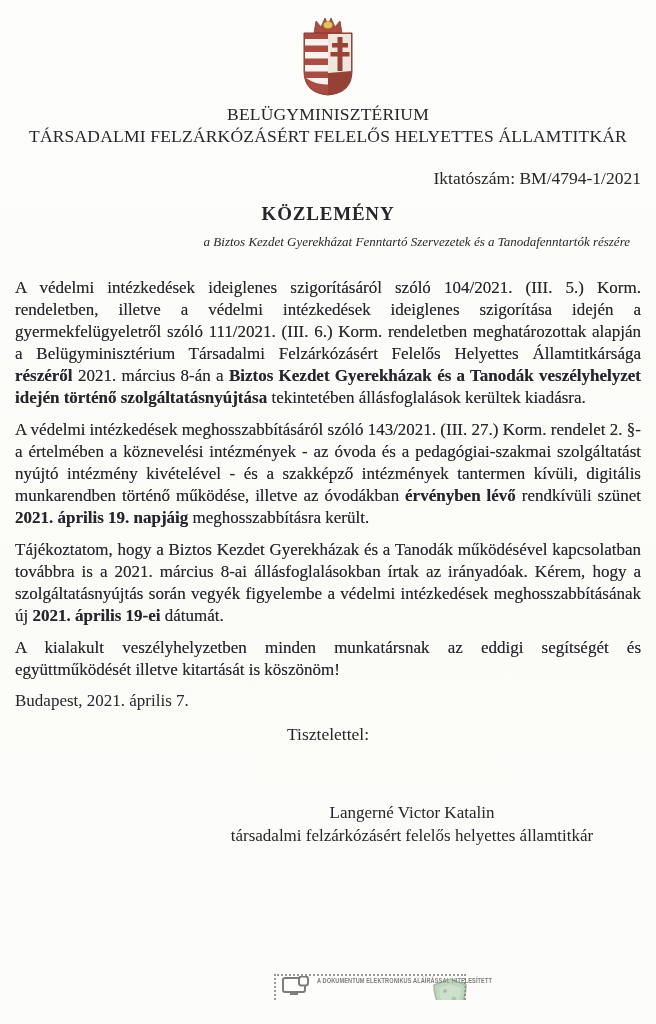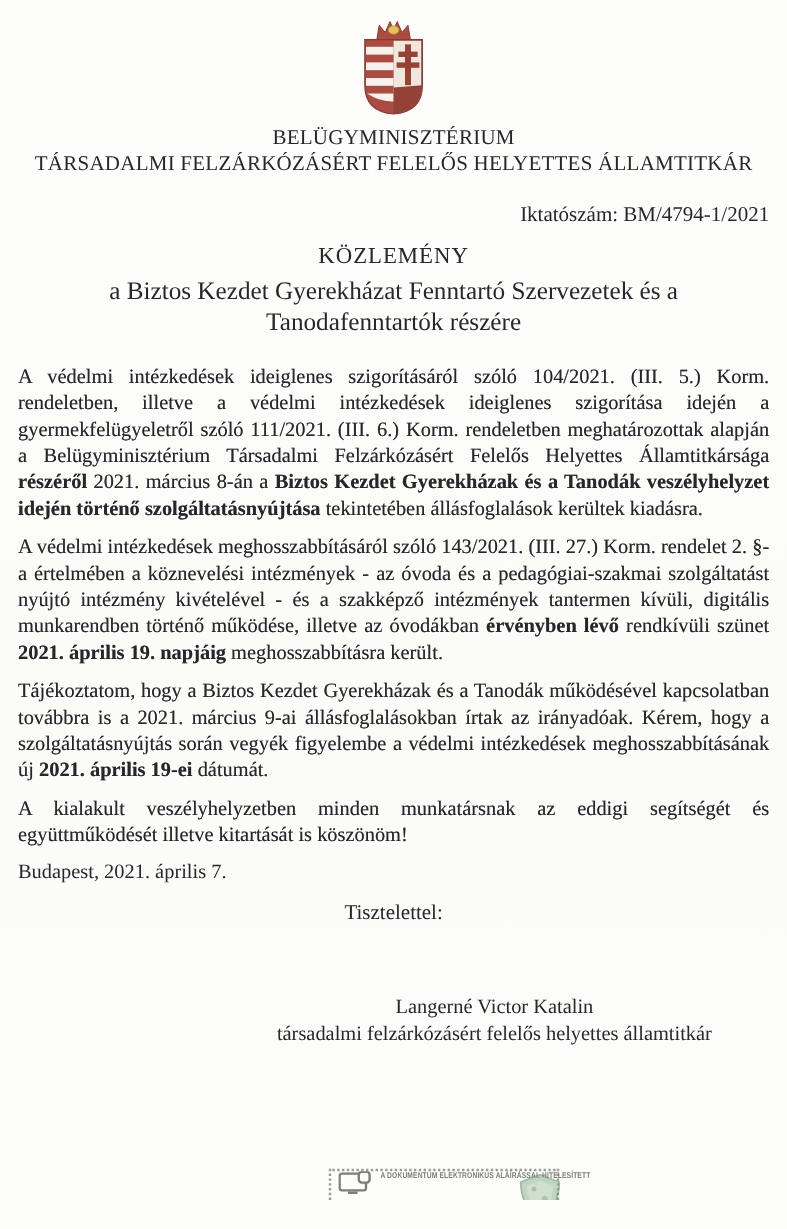--- a/index.html
+++ b/index.html
@@ -10,22 +10,22 @@
     color:#26262c;
     -webkit-font-smoothing:antialiased;
   }
   .page {
     position:relative; width:656px; height:1000px; overflow:hidden;
     background:linear-gradient(180deg,#fdfdfb 0%, #fbfbf8 60%, #fcfcfa 100%);
   }
   .arms { display:block; margin:13px auto 6px; width:64px; height:84px; filter:blur(0.35px) saturate(0.9); }
   .org-line { text-align:center; font-size:17.5px; line-height:22px; letter-spacing:0.2px; }
   .ref-line { text-align:right; margin:21px 15px 0 15px; font-size:17.5px; }
-  .doc-title { text-align:center; font-size:19px; line-height:24px; margin-top:13px; letter-spacing:0.8px; }
-  .doc-subtitle { text-align:center; font-size:21px; line-height:26px; margin:3px auto 0; max-width:604px; }
+  .doc-title { text-align:center; font-size:19px; line-height:24px; margin-top:13px; letter-spacing:0.8px;font-weight:bold; }
+  .doc-subtitle { text-align:right; font-style:italic; font-size:13px; line-height:26px; margin:3px auto 0; max-width:604px; }
   .doc-body { margin:22px 15px 0 15px; }
   .para { text-align:justify; font-size:17px; line-height:22px; margin:0 0 10px 0; text-shadow:0 0 0.3px rgba(40,40,48,.55); }
   .para .b { font-weight:bold; }
   .dateline { font-size:17px; margin-top:4px; }
   .closing { text-align:center; font-size:17.5px; margin-top:13px; }
   .sig-block { margin:56px 28px 0 auto; width:402px; text-align:center; font-size:17px; line-height:23px; }
   .sig-name { }
   .sig-title { }
   
   .stamp {
@@ -74,21 +74,21 @@
   <div class="org-line">TÁRSADALMI FELZÁRKÓZÁSÉRT FELELŐS HELYETTES ÁLLAMTITKÁR</div>
 
   <div class="ref-line">Iktatószám: BM/4794-1/2021</div>
 
   <div class="doc-title">KÖZLEMÉNY</div>
   <div class="doc-subtitle">a Biztos Kezdet Gyerekházat Fenntartó Szervezetek és a Tanodafenntartók részére</div>
 
   <div class="doc-body">
     <p class="para"><span>A védelmi intézkedések ideiglenes szigorításáról szóló 104/2021. (III. 5.) Korm. rendeletben, illetve a védelmi intézkedések ideiglenes szigorítása idején a gyermekfelügyeletről szóló 111/2021. (III. 6.) Korm. rendeletben meghatározottak alapján a Belügyminisztérium Társadalmi Felzárkózásért Felelős Helyettes Államtitkársága </span><span class="b">részéről</span><span> 2021. március 8-án a </span><span class="b">Biztos Kezdet Gyerekházak és a Tanodák veszélyhelyzet idején történő szolgáltatásnyújtása</span><span> tekintetében állásfoglalások kerültek kiadásra.</span></p>
     <p class="para"><span>A védelmi intézkedések meghosszabbításáról szóló 143/2021. (III. 27.) Korm. rendelet 2. §-a értelmében a köznevelési intézmények - az óvoda és a pedagógiai-szakmai szolgáltatást nyújtó intézmény kivételével - és a szakképző intézmények tantermen kívüli, digitális munkarendben történő működése, illetve az óvodákban </span><span class="b">érvényben lévő</span><span> rendkívüli szünet </span><span class="b">2021. április 19. napjáig</span><span> meghosszabbításra került.</span></p>
-    <p class="para"><span>Tájékoztatom, hogy a Biztos Kezdet Gyerekházak és a Tanodák működésével kapcsolatban továbbra is a 2021. március 9-ai állásfoglalásokban írtak az irányadóak. Kérem, hogy a szolgáltatásnyújtás során vegyék figyelembe a védelmi intézkedések meghosszabbításának új </span><span class="b">2021. április 19-ei</span><span> dátumát.</span></p>
+    <p class="para"><span>Tájékoztatom, hogy a Biztos Kezdet Gyerekházak és a Tanodák működésével kapcsolatban továbbra is a 2021. március 8-ai állásfoglalásokban írtak az irányadóak. Kérem, hogy a szolgáltatásnyújtás során vegyék figyelembe a védelmi intézkedések meghosszabbításának új </span><span class="b">2021. április 19-ei</span><span> dátumát.</span></p>
     <p class="para"><span>A kialakult veszélyhelyzetben minden munkatársnak az eddigi segítségét és együttműködését illetve kitartását is köszönöm!</span></p>
 
     <div class="dateline">Budapest, 2021. április 7.</div>
     <div class="closing">Tisztelettel:</div>
 
     <div class="sig-block">
       <div class="sig-name">Langerné Victor Katalin</div>
       <div class="sig-title">társadalmi felzárkózásért felelős helyettes államtitkár</div>
     </div>
   </div>

